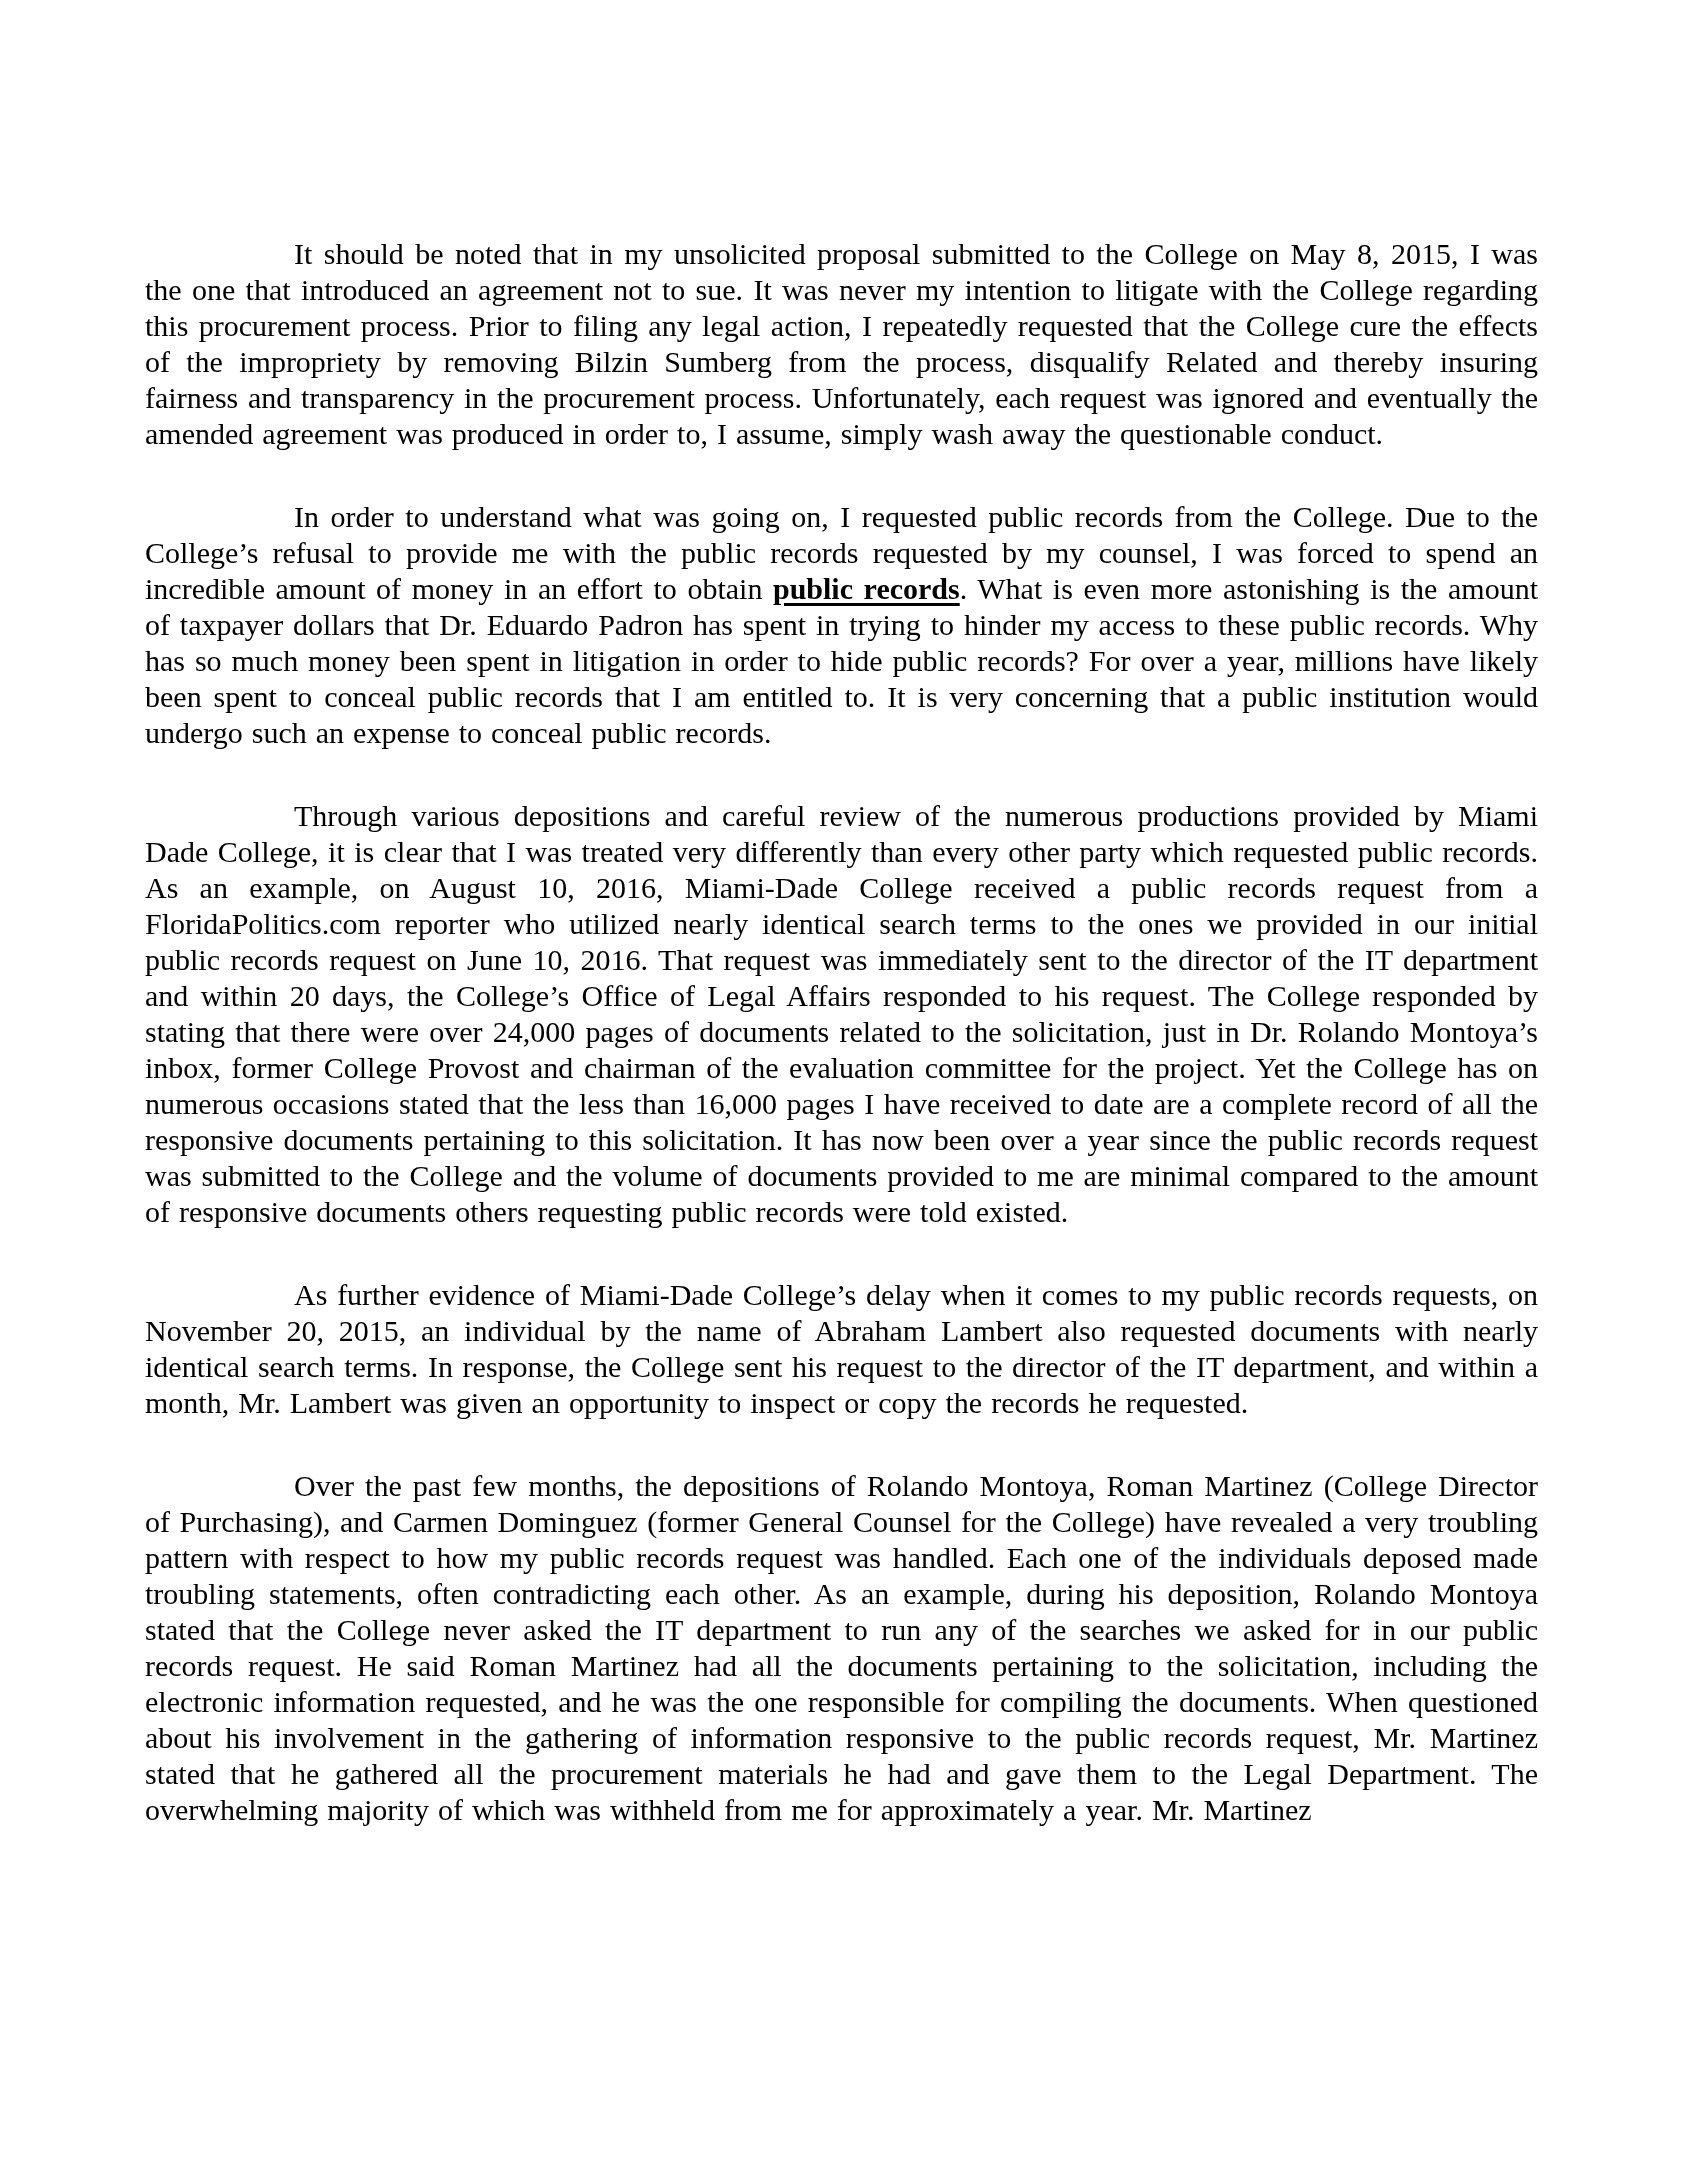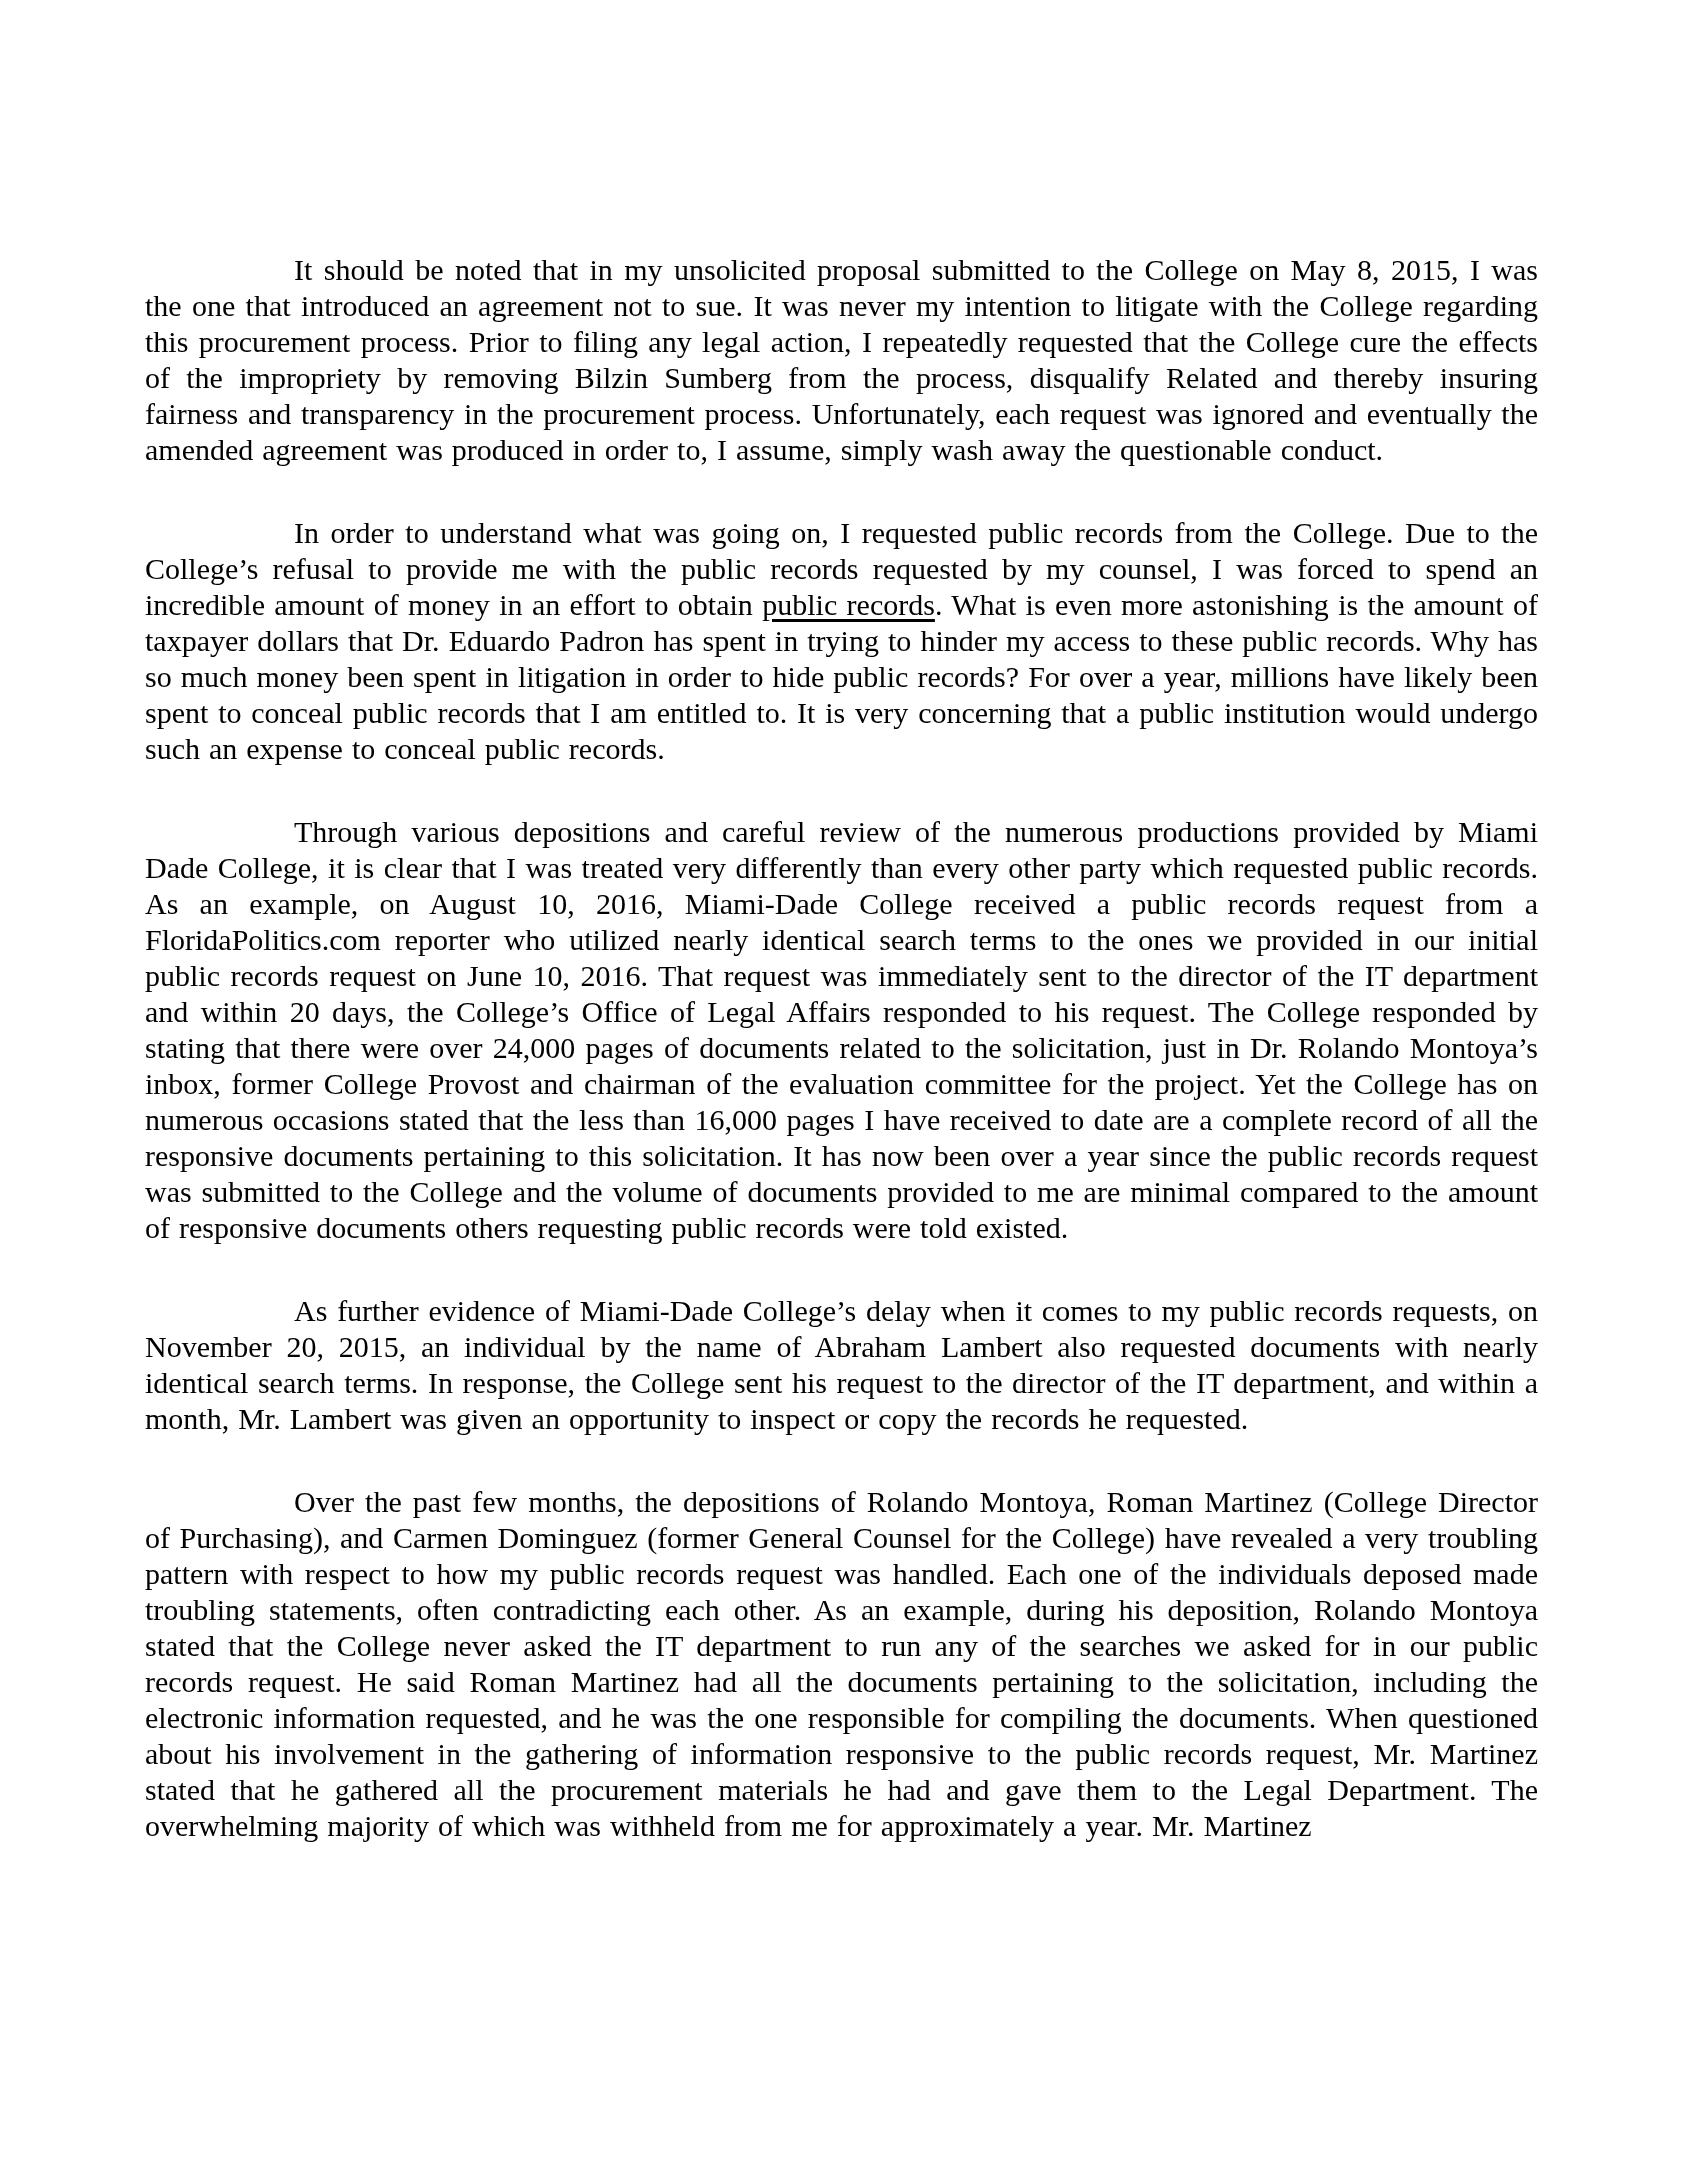--- a/index.html
+++ b/index.html
@@ -4,39 +4,40 @@
 <style>
   html, body {
     margin: 0;
     padding: 0;
     background: #ffffff;
   }
   .page {
     position: relative;
     width: 1683px;
     height: 2138px;
-    margin: 16px auto;
+    margin: 0 auto;
     background: #ffffff;
     box-sizing: border-box;
     padding: 236px 145px 0 145px;
     color: #000000;
     font-family: "Liberation Serif", "DejaVu Serif", serif;
   }
   p.para {
     margin: 0 0 47px 0;
     text-indent: 149px;
     text-align: justify;
     font-size: 30px;
     line-height: 36px;
     word-spacing: 1.5px;
     color: #000000;
   }
   .u {
     text-decoration: underline;
     text-underline-offset: 4px;
+    font-weight: bold;
   }
 </style>
 </head>
 <body>
 
 <div class="page">
   <p class="para"><span>It should be noted that in my unsolicited proposal submitted to the College on May 8, 2015, I was the one that introduced an agreement not to sue. It was never my intention to litigate with the College regarding this procurement process. Prior to filing any legal action, I repeatedly requested that the College cure the effects of the impropriety by removing Bilzin Sumberg from the process, disqualify Related and thereby insuring fairness and transparency in the procurement process. Unfortunately, each request was ignored and eventually the amended agreement was produced in order to, I assume, simply wash away the questionable conduct.</span></p>
 
   <p class="para"><span>In order to understand what was going on, I requested public records from the College. Due to the College’s refusal to provide me with the public records requested by my counsel, I was forced to spend an incredible amount of money in an effort to obtain </span><span class="u">public records</span><span>.  What is even more astonishing is the amount of taxpayer dollars that Dr. Eduardo Padron has spent in trying to hinder my access to these public records.  Why has so much money been spent in litigation in order to hide public records?  For over a year, millions have likely been spent to conceal public records that I am entitled to.  It is very concerning that a public institution would undergo such an expense to conceal public records.</span></p>
 

